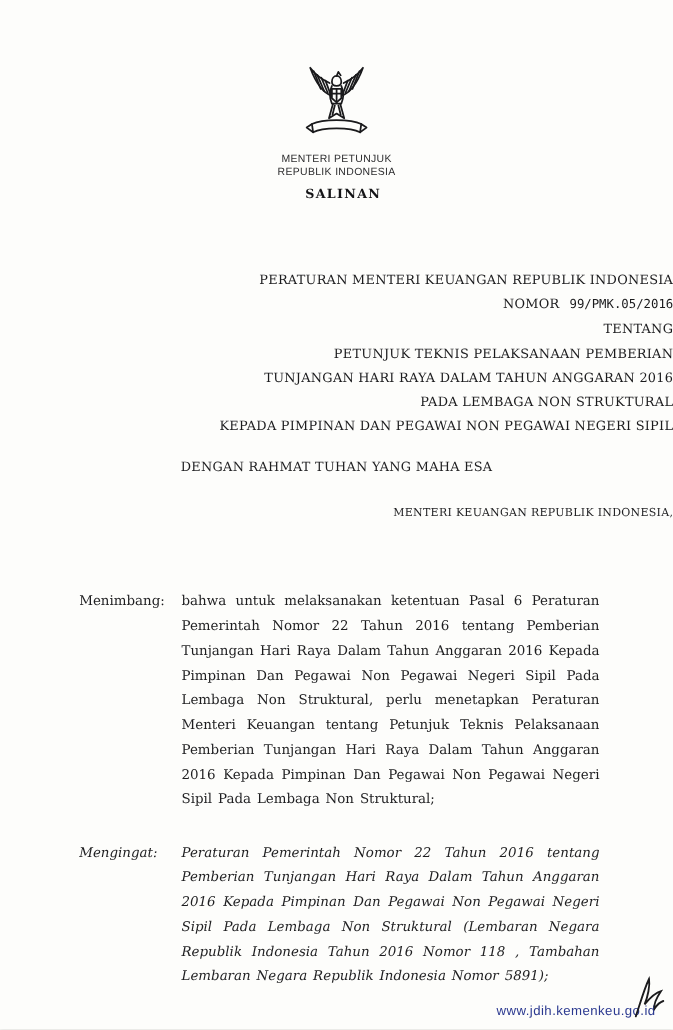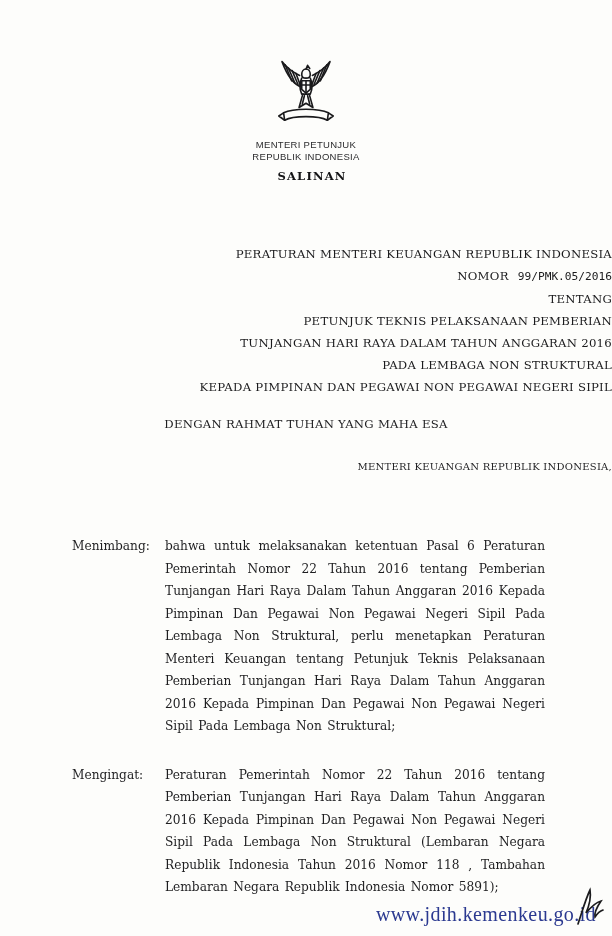--- a/index.html
+++ b/index.html
@@ -35,41 +35,41 @@
   }
   .title-block .line { line-height:22px; white-space:nowrap; }
   .mono { font-family:"DejaVu Sans Mono", monospace; font-size:11.2px; letter-spacing:0; margin-left:9px; }
   .invocation { text-align:center; margin-top:15px; font-size:11.7px; letter-spacing:.25px; line-height:22px; }
   .issuer { text-align:right; margin-top:21px; font-size:10px; letter-spacing:.25px; line-height:22px; }
 
   
   .body-area { padding:0 67px 0 72px; }
   .section { display:flex; align-items:flex-start; }
   .section.menimbang { margin-top:57px; }
-  .section.mengingat { margin-top:26px; }
+  .section.mengingat { margin-top:26px;font-style:italic; }
   .section .label {
     width:93px; flex:0 0 93px;
     font-size:12.2px; line-height:22.5px; color:#1e1e20;
   }
   .section .text {
     flex:1 1 auto;
     font-size:12.2px; line-height:22.5px;
     text-align:justify; text-align-last:left;
     color:#1e1e20;
     word-spacing:1.5px;
   }
 
   
   .footer {
     position:absolute; right:16px; bottom:10px;
     display:flex; align-items:baseline;
   }
   .watermark {
-    font-family:Liberation Serif, serif;
-    font-size:20px; letter-spacing:.4px;
+    font-family:Liberation Sans, sans-serif;
+    font-size:12px; letter-spacing:.4px;
     color:#2b3990;
   }
   .paraf { position:absolute; right:-10px; bottom:-2px; line-height:0; }
 </style>
 </head>
 <body>
 
 <div class="page">
 
   <div class="header">

